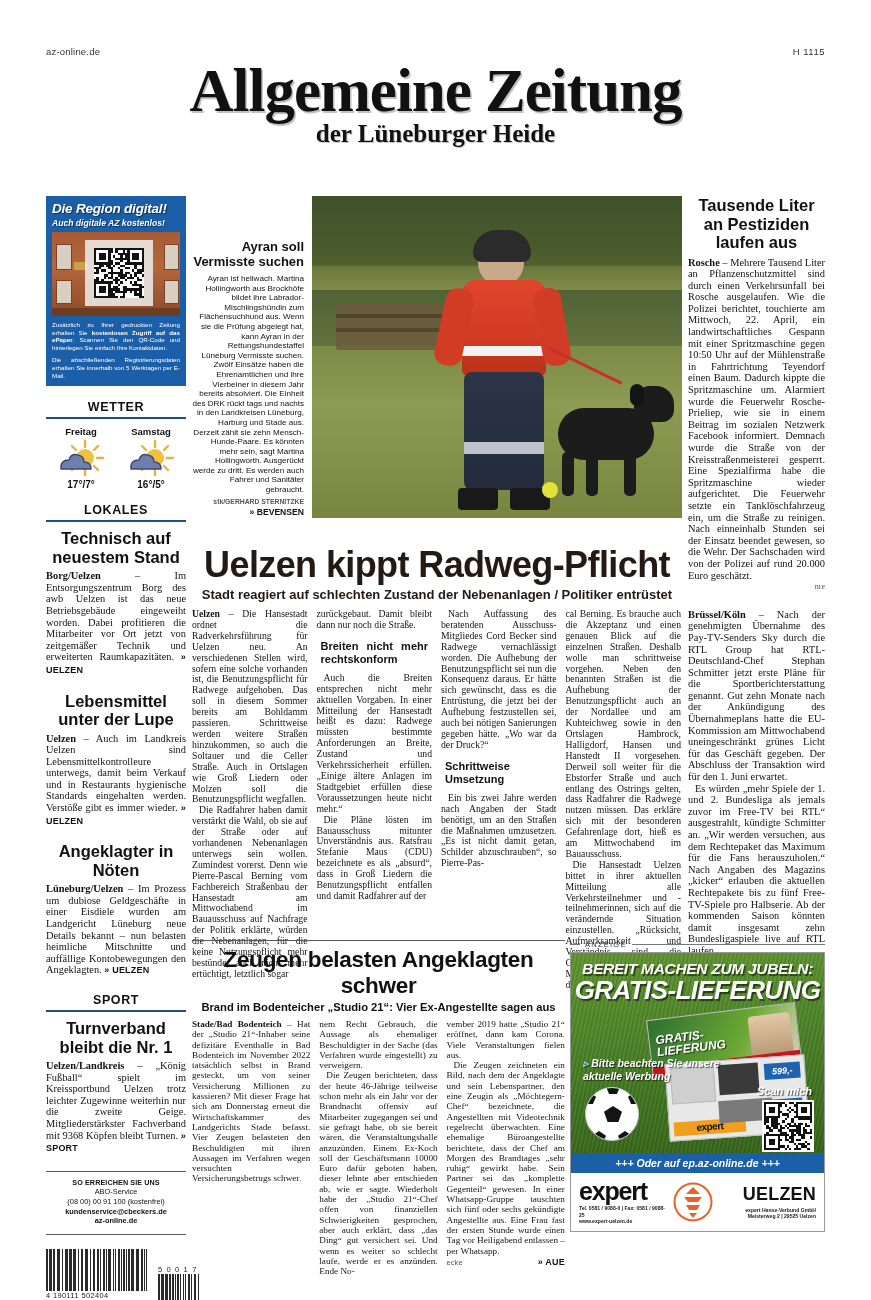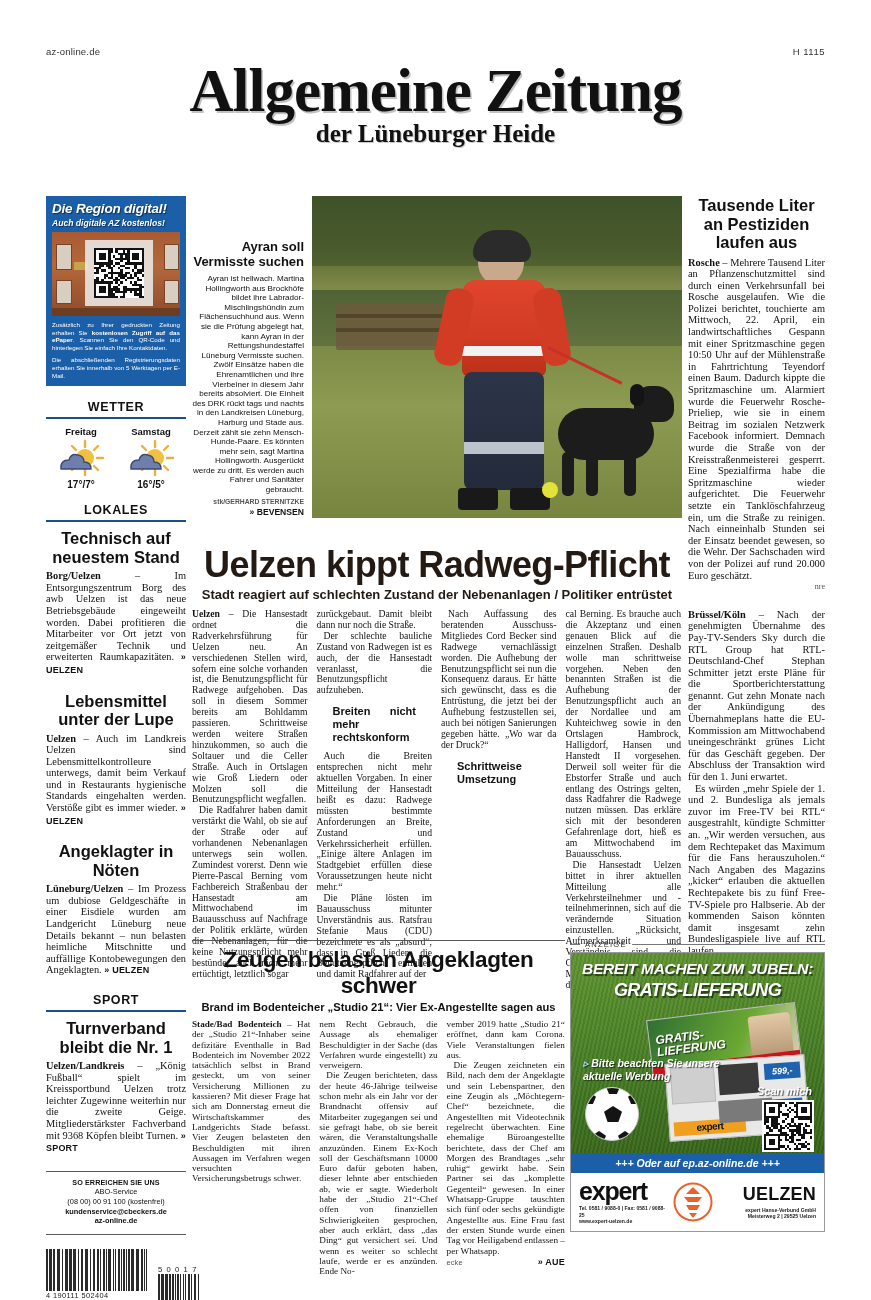--- a/index.html
+++ b/index.html
@@ -133,21 +133,21 @@
   }
   .mainart .sub {
     font-family:"Liberation Sans",sans-serif; font-weight:600; font-size:13px;
     text-align:center; color:#231a14; margin-top:2px; margin-bottom:7px;
   }
   .cols4 { display:flex; gap:9px; }
   .cols4 > div { width:115.5px; }
   .body-m { font-family:"Liberation Serif",serif; font-size:9.7px; line-height:10.9px; text-align:justify; color:#141414; hyphens:auto;}
   .body-m p { text-indent:7px; }
   .body-m p.noind { text-indent:0; }
-  .subhead { font-family:"Liberation Sans",sans-serif; font-weight:700; font-size:11px; line-height:13px; color:#111; margin:9px 16px 7px;}
+  .subhead { font-family:"Liberation Sans",sans-serif; font-weight:700; font-size:11px; line-height:13px; color:#111; margin:9px 4px 7px;}
   .author { font-family:"Liberation Sans",sans-serif; font-weight:700; font-size:8.4px; text-align:right; color:#111; }
 
   
   .botart { position:absolute; left:192px; top:940px; width:373px; }
   .botart h2 {
     font-family:"Liberation Sans",sans-serif; font-weight:700; font-size:22.5px;
     line-height:26px; text-align:center; color:#111; letter-spacing:-.3px;
   }
   .botart .sub { font-family:"Liberation Sans",sans-serif; font-weight:600; font-size:11.2px; text-align:center; color:#111; margin-top:2px; margin-bottom:6px;}
   .cols3 { display:flex; gap:9px; }
@@ -169,21 +169,21 @@
       repeating-linear-gradient(102deg, rgba(255,255,255,.05) 0 2px, rgba(0,0,0,.06) 2px 4px),
       linear-gradient(175deg,#5f9431 0%,#4e8527 38%,#3f7320 70%,#356318 100%);
   }
   .ad .t1 {
     font-family:"Liberation Sans",sans-serif; font-weight:700; font-style:italic;
     font-size:15.5px; color:#fff; text-align:center; letter-spacing:-.3px;
     text-shadow:1.5px 1.5px 1px rgba(0,0,0,.55); padding-top:7px;
   }
   .ad .t2 {
     font-family:"Liberation Sans",sans-serif; font-weight:700; font-style:italic;
-    font-size:18px; color:#fff; text-align:center; letter-spacing:-.6px; line-height:24px;
+    font-size:26px; color:#fff; text-align:center; letter-spacing:-.6px; line-height:24px;
     text-shadow:1.5px 1.5px 1px rgba(0,0,0,.55);
   }
   .ad .note {
     position:absolute; left:12px; top:104px; width:150px;
     font-family:"Liberation Sans",sans-serif; font-weight:700; font-style:italic;
     font-size:10.5px; line-height:13px; color:#fff; text-shadow:1.2px 1.2px 1px rgba(0,0,0,.6);
   }
   .ad .scan {
     position:absolute; right:12px; top:132px;
     font-family:"Liberation Sans",sans-serif; font-weight:700; font-style:italic;
@@ -892,28 +892,28 @@
   <div class="mainart">
     <h1>Uelzen kippt Radweg-Pflicht</h1>
     <div class="sub">Stadt reagiert auf schlechten Zustand der Nebenanlagen / Politiker entrüstet</div>
     <div class="cols4">
       <div class="body-m">
         <p class="noind"><b>Uelzen</b><span> – Die Hansestadt ordnet die Radverkehrsführung für Uelzen neu. An verschiedenen Stellen wird, sofern eine solche vorhanden ist, die Benutzungspflicht für Radwege aufgehoben. Das soll in diesem Sommer bereits am Bohldamm passieren. Schrittweise werden weitere Straßen hinzukommen, so auch die Soltauer und die Celler Straße. Auch in Ortslagen wie Groß Liedern oder Molzen soll die Benutzungspflicht wegfallen.</span></p>
         <p>Die Radfahrer haben damit verstärkt die Wahl, ob sie auf der Straße oder auf vorhandenen Nebenanlagen unterwegs sein wollen. Zumindest vorerst. Denn wie Pierre-Pascal Berning vom Fachbereich Straßenbau der Hansestadt am Mittwochabend im Bauausschuss auf Nachfrage der Politik erklärte, würden die Nebenanlagen, für die keine Nutzungspflicht mehr bestünde, auch nicht mehr ertüchtigt, letztlich sogar</p>
       </div>
       <div class="body-m">
         <p class="noind">zurückgebaut. Damit bleibt dann nur noch die Straße.</p>
-        <p>Der schlechte bauliche Zustand von Radwegen ist es auch, der die Hansestadt veranlasst, die Benutzungspflicht aufzuheben.</p>
         <div class="subhead">Breiten nicht mehr rechtskonform</div>
         <p>Auch die Breiten entsprechen nicht mehr aktuellen Vorgaben. In einer Mitteilung der Hansestadt heißt es dazu: Radwege müssten bestimmte Anforderungen an Breite, Zustand und Verkehrssicherheit erfüllen. „Einige ältere Anlagen im Stadtgebiet erfüllen diese Voraussetzungen heute nicht mehr.“</p>
         <p>Die Pläne lösten im Bauausschuss mitunter Unverständnis aus. Ratsfrau Stefanie Maus (CDU) bezeichnete es als „absurd“, dass in Groß Liedern die Benutzungspflicht entfallen und damit Radfahrer auf der</p>
       </div>
       <div class="body-m">
         <p>Nach Auffassung des beratenden Ausschuss-Mitgliedes Cord Becker sind Radwege vernachlässigt worden. Die Aufhebung der Benutzungspflicht sei nun die Konsequenz daraus. Er hätte sich gewünscht, dass es die Entrüstung, die jetzt bei der Aufhebung festzustellen sei, auch bei nötigen Sanierungen gegeben hätte. „Wo war da der Druck?“</p>
         <div class="subhead">Schrittweise Umsetzung</div>
+        <p>Ein bis zwei Jahre werden nach Angaben der Stadt benötigt, um an den Straßen die Maßnahmen umzusetzen. „Es ist nicht damit getan, Schilder abzuschrauben“, so Pierre-Pas-</p>
       </div>
       <div class="body-m">
         <p class="noind">cal Berning. Es brauche auch die Akzeptanz und einen genauen Blick auf die einzelnen Straßen. Deshalb wolle man schrittweise vorgehen. Neben den benannten Straßen ist die Aufhebung der Benutzungspflicht auch an der Nordallee und am Kuhteichweg sowie in den Ortslagen Hambrock, Halligdorf, Hansen und Hanstedt II vorgesehen. Derweil soll weiter für die Ebstorfer Straße und auch entlang des Ostrings gelten, dass Radfahrer die Radwege nutzen müssen. Das erkläre sich mit der besonderen Gefahrenlage dort, hieß es am Mittwochabend im Bauausschuss.</p>
         <p>Die Hansestadt Uelzen bittet in ihrer aktuellen Mitteilung alle Verkehrsteilnehmer und -teilnehmerinnen, sich auf die verändernde Situation einzustellen. „Rücksicht, Aufmerksamkeit und Verständnis sind die Grundlage für ein sicheres Miteinander“, heißt es aus dem Rathaus.</p>
         <div class="author">NORMAN REUTER</div>
       </div>
     </div>
   </div>
 
   <div class="col-right">

